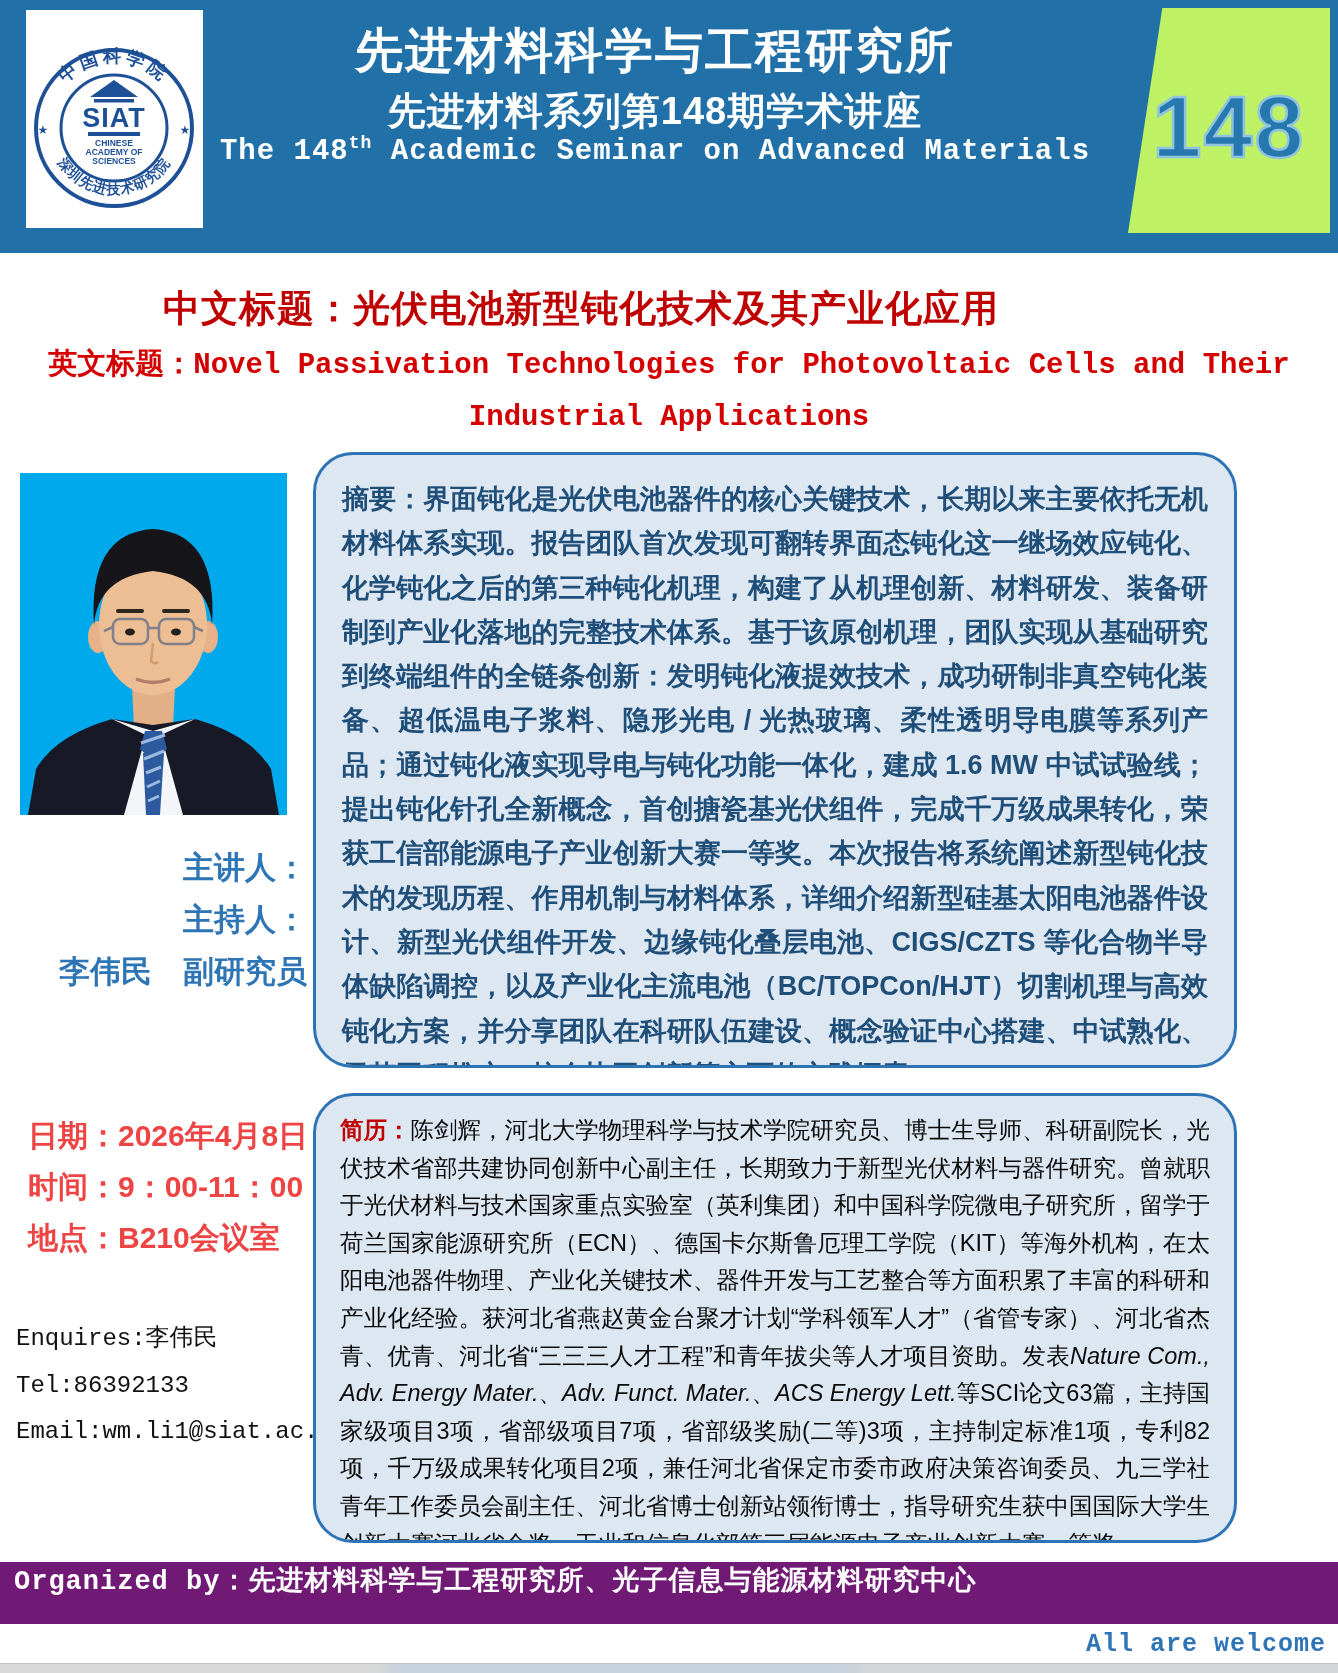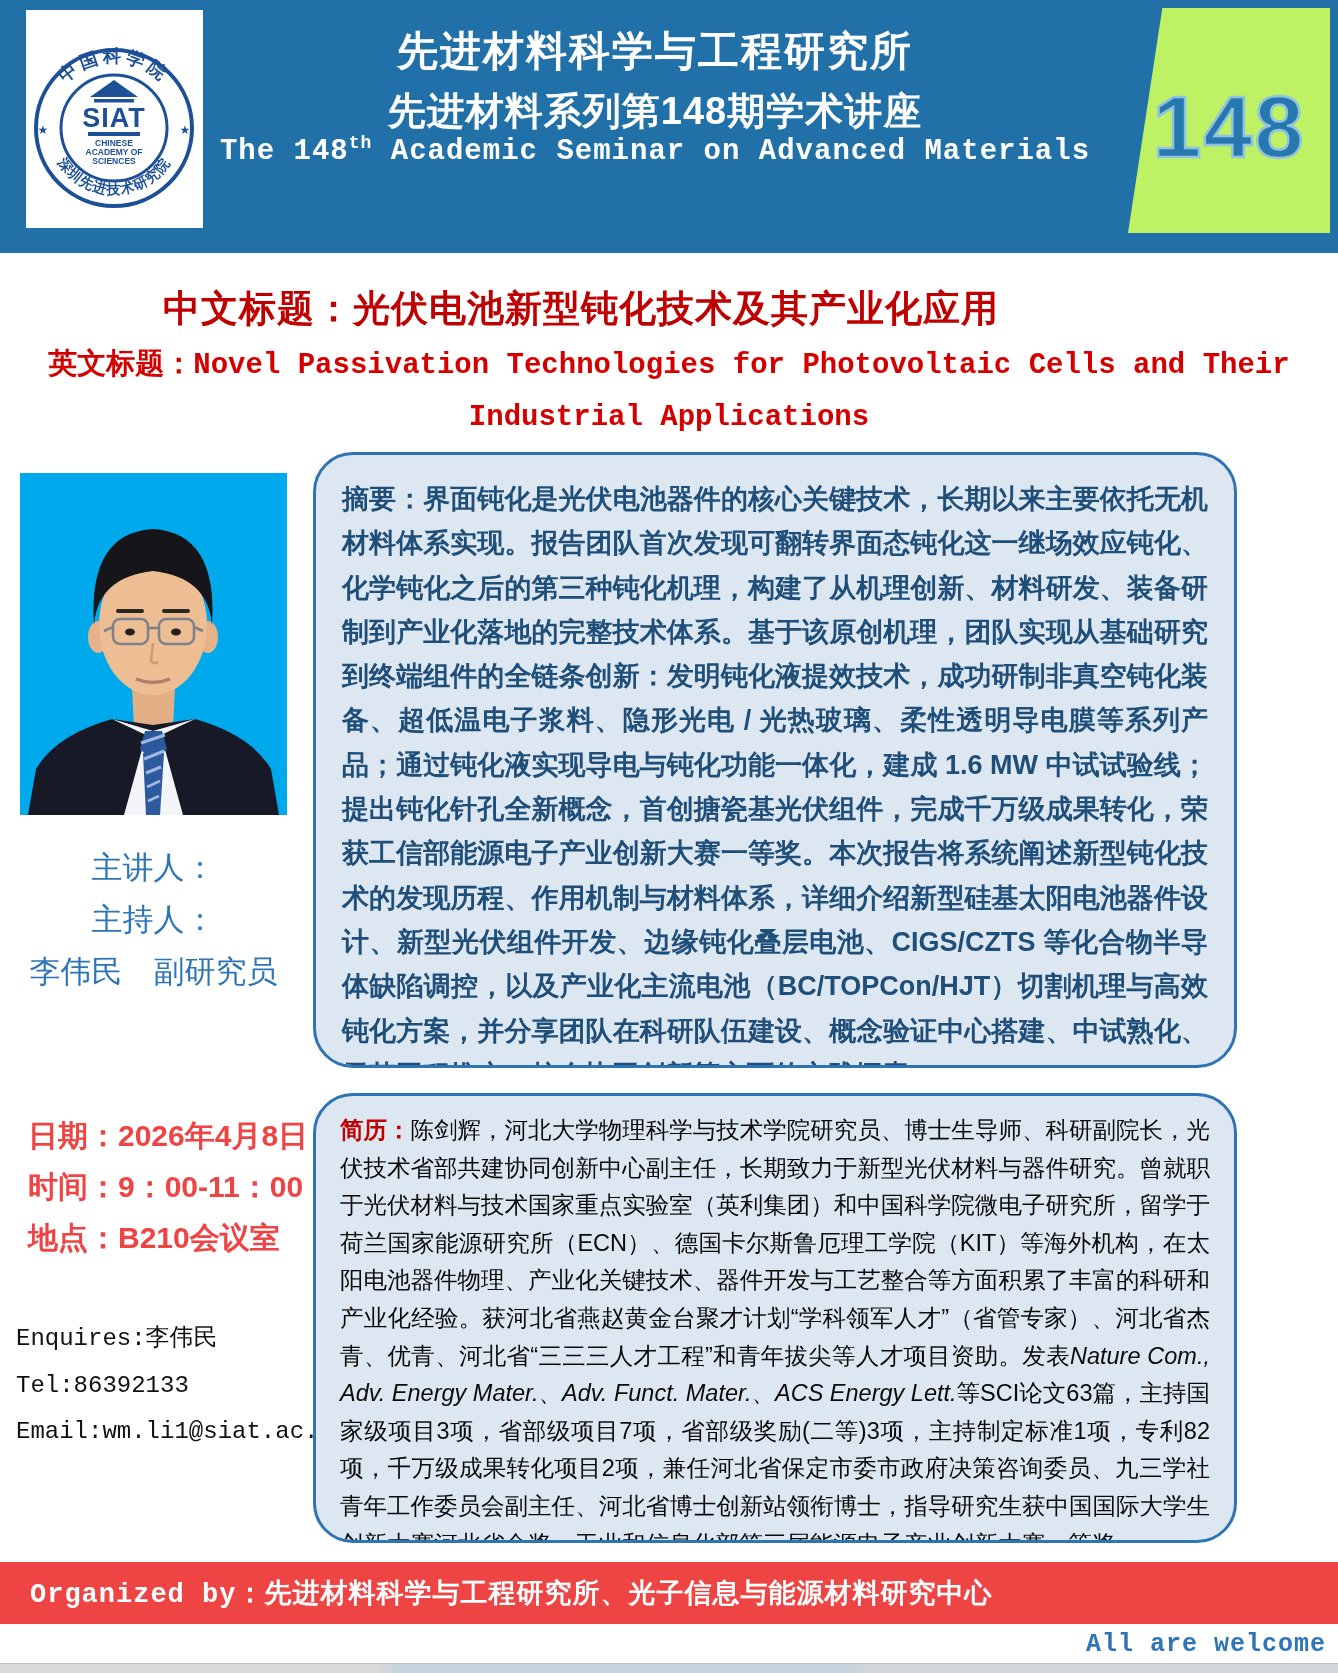--- a/index.html
+++ b/index.html
@@ -6,21 +6,21 @@
   .poster{
     position:relative;width:1338px;height:1673px;overflow:hidden;background:#ffffff;
     font-family:"Liberation Sans","DejaVu Sans",sans-serif;
   }
   .mono{font-family:"Liberation Mono","DejaVu Sans Mono",monospace;}
 
   
   .header-band{position:absolute;left:0;top:0;width:1338px;height:253px;background:#2171a8;}
   .logo-box{position:absolute;left:26px;top:10px;width:177px;height:218px;background:#ffffff;}
   .header-titles{position:absolute;left:215px;top:20px;width:880px;text-align:center;color:#ffffff;}
-  .org-title{font-size:41px;font-weight:bold;line-height:62px;letter-spacing:2px;}
+  .org-title{font-size:48px;font-weight:bold;line-height:62px;letter-spacing:2px;}
   .series-line{font-size:38px;font-weight:bold;line-height:44px;margin-top:7px;letter-spacing:1px;text-align:center;}
   .eng-line{font-size:29px;font-weight:bold;margin-top:0;letter-spacing:1px;}
   .eng-line sup{font-size:18px;}
   .issue-shape{
     position:absolute;top:8px;right:8px;width:202px;height:225px;background:#bef264;
     clip-path:polygon(17% 0,100% 0,100% 100%,0 100%);
     display:flex;align-items:center;justify-content:center;
   }
   .issue-number{
     font-size:88px;font-weight:bold;color:#2878b0;letter-spacing:2px;padding-top:12px;
@@ -28,39 +28,39 @@
   }
 
   
   .title-cn{position:absolute;left:0;top:284px;width:1162px;text-align:center;
     color:#bf0000;font-size:37px;font-weight:900;letter-spacing:1px;}
   .title-en{position:absolute;left:0;top:340px;width:1338px;text-align:center;
     color:#d40000;font-size:29px;font-weight:bold;line-height:52px;}
 
   
   .photo{position:absolute;left:20px;top:473px;width:267px;height:342px;overflow:hidden;}
-  .speaker{position:absolute;left:0;top:842px;width:307px;text-align:center;
-    color:#2e75b6;font-size:31px;font-weight:normal;line-height:52px;}
+  .speaker{position:absolute;left:0;top:842px;width:307px;text-align:right;
+    color:#2e75b6;font-size:31px;font-weight:bold;line-height:52px;}
   .schedule{position:absolute;left:28px;top:1110px;color:#ef4444;
     font-size:30px;font-weight:bold;line-height:51px;}
   .contact{position:absolute;left:16px;top:1316px;color:#111111;
     font-size:24px;line-height:46.5px;font-weight:500;}
 
   
   .info-box{position:absolute;left:313px;width:924px;background:#dde7f2;
     border:3px solid #2e74b5;border-radius:40px;box-sizing:border-box;overflow:hidden;}
   .abstract-box{top:452px;height:616px;padding:22px 26px 10px 26px;}
   .abstract-text{font-size:27px;font-weight:bold;color:#1f4e79;line-height:44.3px;
     text-align:justify;}
   .bio-box{top:1093px;height:450px;padding:16px 24px 8px 24px;}
   .bio-text{font-size:23.5px;color:#0a0a0a;line-height:37.6px;text-align:justify;}
 
   
-  .footer-band{position:absolute;left:0;top:1562px;width:1338px;height:62px;background:#ef4444;
-    display:flex;align-items:center;padding-left:30px;box-sizing:border-box;}
+  .footer-band{position:absolute;left:0;top:1562px;width:1338px;height:62px;background:#701a75;
+    display:flex;align-items:flex-start;padding-left:14px;box-sizing:border-box;}
   .footer-band .organized{color:#ffffff;font-size:27px;font-weight:bold;letter-spacing:1px;}
   .welcome{position:absolute;top:1630px;right:12px;color:#2e75b6;
     font-size:25px;font-weight:bold;letter-spacing:1px;}
   .bottom-strip{position:absolute;left:0;bottom:0;width:1338px;height:9px;border-top:1px solid #bfc3c7;
     background:linear-gradient(90deg,#d9d9d9 0,#d9d9d9 28%,#c6d2dc 30%,#c6d2dc 63%,#d3d6d9 65%,#d3d6d9 100%);}
 </style>
 </head>
 <body>
 
 <div class="poster">

